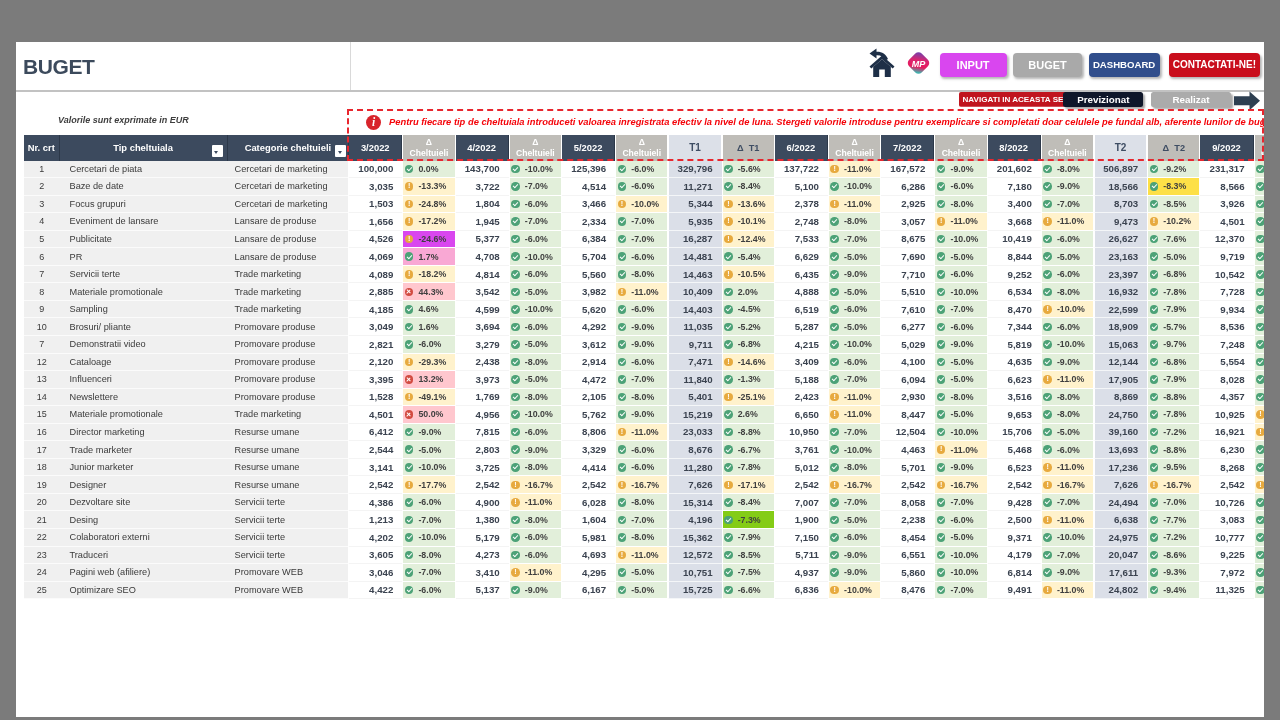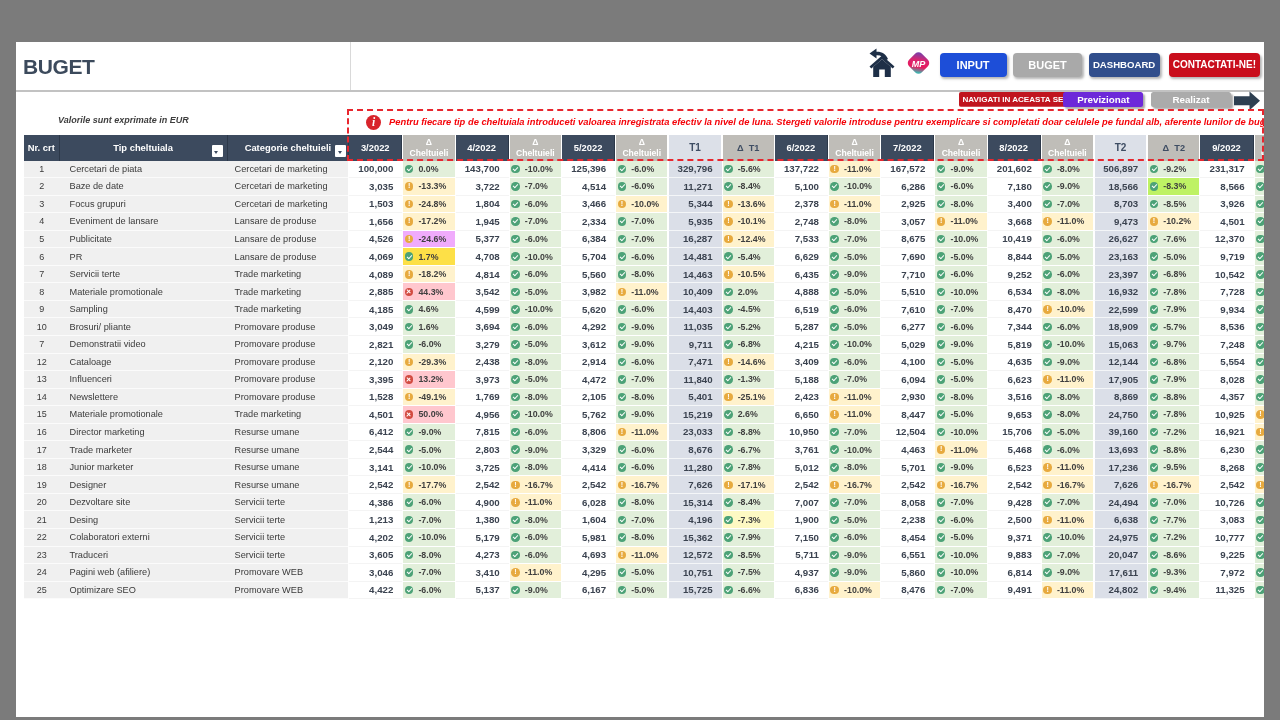--- a/index.html
+++ b/index.html
@@ -8,28 +8,28 @@
 
 #title{position:absolute;left:7px;top:14px;font-size:21px;font-weight:700;color:#3C4A5C;letter-spacing:-0.4px;line-height:1}
 #vdiv{position:absolute;left:334px;top:0;width:1px;height:48px;background:#D9D9D9}
 #hrule{position:absolute;left:0;top:47.5px;width:1247.5px;height:2px;background:#C2C2C2}
 #valorile{position:absolute;left:42px;top:73px;font-size:9px;font-weight:700;font-style:italic;color:#3F3F3F}
 
 #home{position:absolute;left:851px;top:5px}
 #logo{position:absolute;left:889.5px;top:9px;width:25px;height:24px}
 
 .btn{position:absolute;top:10.8px;height:24.6px;border-radius:4px;color:#fff;font-weight:700;font-size:11px;text-align:center;line-height:24.6px;box-shadow:1.5px 2px 2.5px rgba(90,90,90,.45)}
-#b1{left:923.5px;width:67.2px;background:#1d4ed8}
+#b1{left:923.5px;width:67.2px;background:#d946ef}
 #b2{left:997.3px;width:68.5px;background:#A9A9A9}
 #b3{left:1072.5px;width:71.2px;background:#314E8C;font-size:9.6px}
 #b4{left:1153.2px;width:90.4px;background:#C90E1C;font-size:10px}
 
 #navband{position:absolute;left:943px;top:49.5px;width:147px;height:15.2px;background:#C0151F;color:#fff;font-weight:700;font-size:8.1px;line-height:15.2px;padding-right:9px;text-align:center;clip-path:polygon(0 0,137px 0,147px 50%,137px 100%,0 100%);border-radius:2px}
 .btn2{position:absolute;top:49.5px;height:15.8px;border-radius:2.5px;color:#fff;font-weight:700;font-size:9.8px;text-align:center;line-height:15.8px;box-shadow:2px 2px 2px #a9a9a9}
-#p1{left:1047.3px;width:80px;background:#6d28d9}
+#p1{left:1047.3px;width:80px;background:#0f172a}
 #p2{left:1134.9px;width:80px;background:#ABABAB}
 #arrow{position:absolute;left:1218px;top:48.8px}
 
 #dash1{position:absolute;left:331.2px;top:67px;width:916.5px;height:51.5px;border:2px dashed #E8262E;z-index:5}
 #warnic{position:absolute;left:350px;top:73px;width:15px;height:15px;border-radius:50%;background:#D8242B;color:#fff;font-size:11.5px;font-weight:700;text-align:center;line-height:15px;font-family:"Liberation Serif",serif;font-style:italic}
 #warntext{position:absolute;left:373px;top:74.5px;font-size:9.35px;font-weight:700;font-style:italic;color:#F40309;white-space:nowrap}
 
 #tbl{position:absolute;left:8px;top:92.5px;width:1283px;border-collapse:separate;border-spacing:0;table-layout:fixed}
 #tbl td,#tbl th{overflow:hidden;white-space:nowrap;padding:0}
 #tbl thead th{height:26px;font-size:9.4px;font-weight:700;color:#fff;background:#3C4A5E;border-right:1px solid #2C3849}
@@ -183,21 +183,21 @@
           <td class="d" style="background:#E2EFDA"><span class="ic g"></span><b>-6.0%</b></td>
           <td class="n t">11,271</td>
           <td class="d" style="background:#E2EFDA"><span class="ic g"></span><b>-8.4%</b></td>
           <td class="n">5,100</td>
           <td class="d" style="background:#E2EFDA"><span class="ic g"></span><b>-10.0%</b></td>
           <td class="n">6,286</td>
           <td class="d" style="background:#E2EFDA"><span class="ic g"></span><b>-6.0%</b></td>
           <td class="n">7,180</td>
           <td class="d" style="background:#E2EFDA"><span class="ic g"></span><b>-9.0%</b></td>
           <td class="n t">18,566</td>
-          <td class="d" style="background:#bef264"><span class="ic g"></span><b>-8.3%</b></td>
+          <td class="d" style="background:#fde047"><span class="ic g"></span><b>-8.3%</b></td>
           <td class="n">8,566</td>
           <td class="d" style="background:#E2EFDA"><span class="ic g"></span></td>
         </tr>
 <tr>
           <td class="ln nr">3</td>
           <td class="ln tip">Focus grupuri</td>
           <td class="ln cat">Cercetari de marketing</td>
           <td class="n">1,503</td>
           <td class="d" style="background:#FFF2CC"><span class="ic y"></span><b>-24.8%</b></td>
           <td class="n">1,804</td>
@@ -238,21 +238,21 @@
           <td class="n t">9,473</td>
           <td class="d" style="background:#FFF2CC"><span class="ic y"></span><b>-10.2%</b></td>
           <td class="n">4,501</td>
           <td class="d" style="background:#E2EFDA"><span class="ic g"></span></td>
         </tr>
 <tr>
           <td class="ln nr">5</td>
           <td class="ln tip">Publicitate</td>
           <td class="ln cat">Lansare de produse</td>
           <td class="n">4,526</td>
-          <td class="d" style="background:#f0abfc"><span class="ic y"></span><b>-24.6%</b></td>
+          <td class="d" style="background:#d946ef"><span class="ic y"></span><b>-24.6%</b></td>
           <td class="n">5,377</td>
           <td class="d" style="background:#E2EFDA"><span class="ic g"></span><b>-6.0%</b></td>
           <td class="n">6,384</td>
           <td class="d" style="background:#E2EFDA"><span class="ic g"></span><b>-7.0%</b></td>
           <td class="n t">16,287</td>
           <td class="d" style="background:#FFF2CC"><span class="ic y"></span><b>-12.4%</b></td>
           <td class="n">7,533</td>
           <td class="d" style="background:#E2EFDA"><span class="ic g"></span><b>-7.0%</b></td>
           <td class="n">8,675</td>
           <td class="d" style="background:#E2EFDA"><span class="ic g"></span><b>-10.0%</b></td>
@@ -261,21 +261,21 @@
           <td class="n t">26,627</td>
           <td class="d" style="background:#E2EFDA"><span class="ic g"></span><b>-7.6%</b></td>
           <td class="n">12,370</td>
           <td class="d" style="background:#E2EFDA"><span class="ic g"></span></td>
         </tr>
 <tr>
           <td class="ln nr">6</td>
           <td class="ln tip">PR</td>
           <td class="ln cat">Lansare de produse</td>
           <td class="n">4,069</td>
-          <td class="d" style="background:#fde047"><span class="ic g"></span><b>1.7%</b></td>
+          <td class="d" style="background:#f9a8d4"><span class="ic g"></span><b>1.7%</b></td>
           <td class="n">4,708</td>
           <td class="d" style="background:#E2EFDA"><span class="ic g"></span><b>-10.0%</b></td>
           <td class="n">5,704</td>
           <td class="d" style="background:#E2EFDA"><span class="ic g"></span><b>-6.0%</b></td>
           <td class="n t">14,481</td>
           <td class="d" style="background:#E2EFDA"><span class="ic g"></span><b>-5.4%</b></td>
           <td class="n">6,629</td>
           <td class="d" style="background:#E2EFDA"><span class="ic g"></span><b>-5.0%</b></td>
           <td class="n">7,690</td>
           <td class="d" style="background:#E2EFDA"><span class="ic g"></span><b>-5.0%</b></td>
@@ -612,21 +612,21 @@
           <td class="ln nr">21</td>
           <td class="ln tip">Desing</td>
           <td class="ln cat">Servicii terte</td>
           <td class="n">1,213</td>
           <td class="d" style="background:#E2EFDA"><span class="ic g"></span><b>-7.0%</b></td>
           <td class="n">1,380</td>
           <td class="d" style="background:#E2EFDA"><span class="ic g"></span><b>-8.0%</b></td>
           <td class="n">1,604</td>
           <td class="d" style="background:#E2EFDA"><span class="ic g"></span><b>-7.0%</b></td>
           <td class="n t">4,196</td>
-          <td class="d" style="background:#fef9c3"><span class="ic g"></span><b>-7.3%</b></td>
+          <td class="d" style="background:#84cc16"><span class="ic g"></span><b>-7.3%</b></td>
           <td class="n">1,900</td>
           <td class="d" style="background:#E2EFDA"><span class="ic g"></span><b>-5.0%</b></td>
           <td class="n">2,238</td>
           <td class="d" style="background:#E2EFDA"><span class="ic g"></span><b>-6.0%</b></td>
           <td class="n">2,500</td>
           <td class="d" style="background:#FFF2CC"><span class="ic y"></span><b>-11.0%</b></td>
           <td class="n t">6,638</td>
           <td class="d" style="background:#E2EFDA"><span class="ic g"></span><b>-7.7%</b></td>
           <td class="n">3,083</td>
           <td class="d" style="background:#E2EFDA"><span class="ic g"></span></td>
@@ -663,21 +663,21 @@
           <td class="n">4,273</td>
           <td class="d" style="background:#E2EFDA"><span class="ic g"></span><b>-6.0%</b></td>
           <td class="n">4,693</td>
           <td class="d" style="background:#FFF2CC"><span class="ic y"></span><b>-11.0%</b></td>
           <td class="n t">12,572</td>
           <td class="d" style="background:#E2EFDA"><span class="ic g"></span><b>-8.5%</b></td>
           <td class="n">5,711</td>
           <td class="d" style="background:#E2EFDA"><span class="ic g"></span><b>-9.0%</b></td>
           <td class="n">6,551</td>
           <td class="d" style="background:#E2EFDA"><span class="ic g"></span><b>-10.0%</b></td>
-          <td class="n">9,883</td>
+          <td class="n">4,179</td>
           <td class="d" style="background:#E2EFDA"><span class="ic g"></span><b>-7.0%</b></td>
           <td class="n t">20,047</td>
           <td class="d" style="background:#E2EFDA"><span class="ic g"></span><b>-8.6%</b></td>
           <td class="n">9,225</td>
           <td class="d" style="background:#E2EFDA"><span class="ic g"></span></td>
         </tr>
 <tr>
           <td class="ln nr">24</td>
           <td class="ln tip">Pagini web (afiliere)</td>
           <td class="ln cat">Promovare WEB</td>

